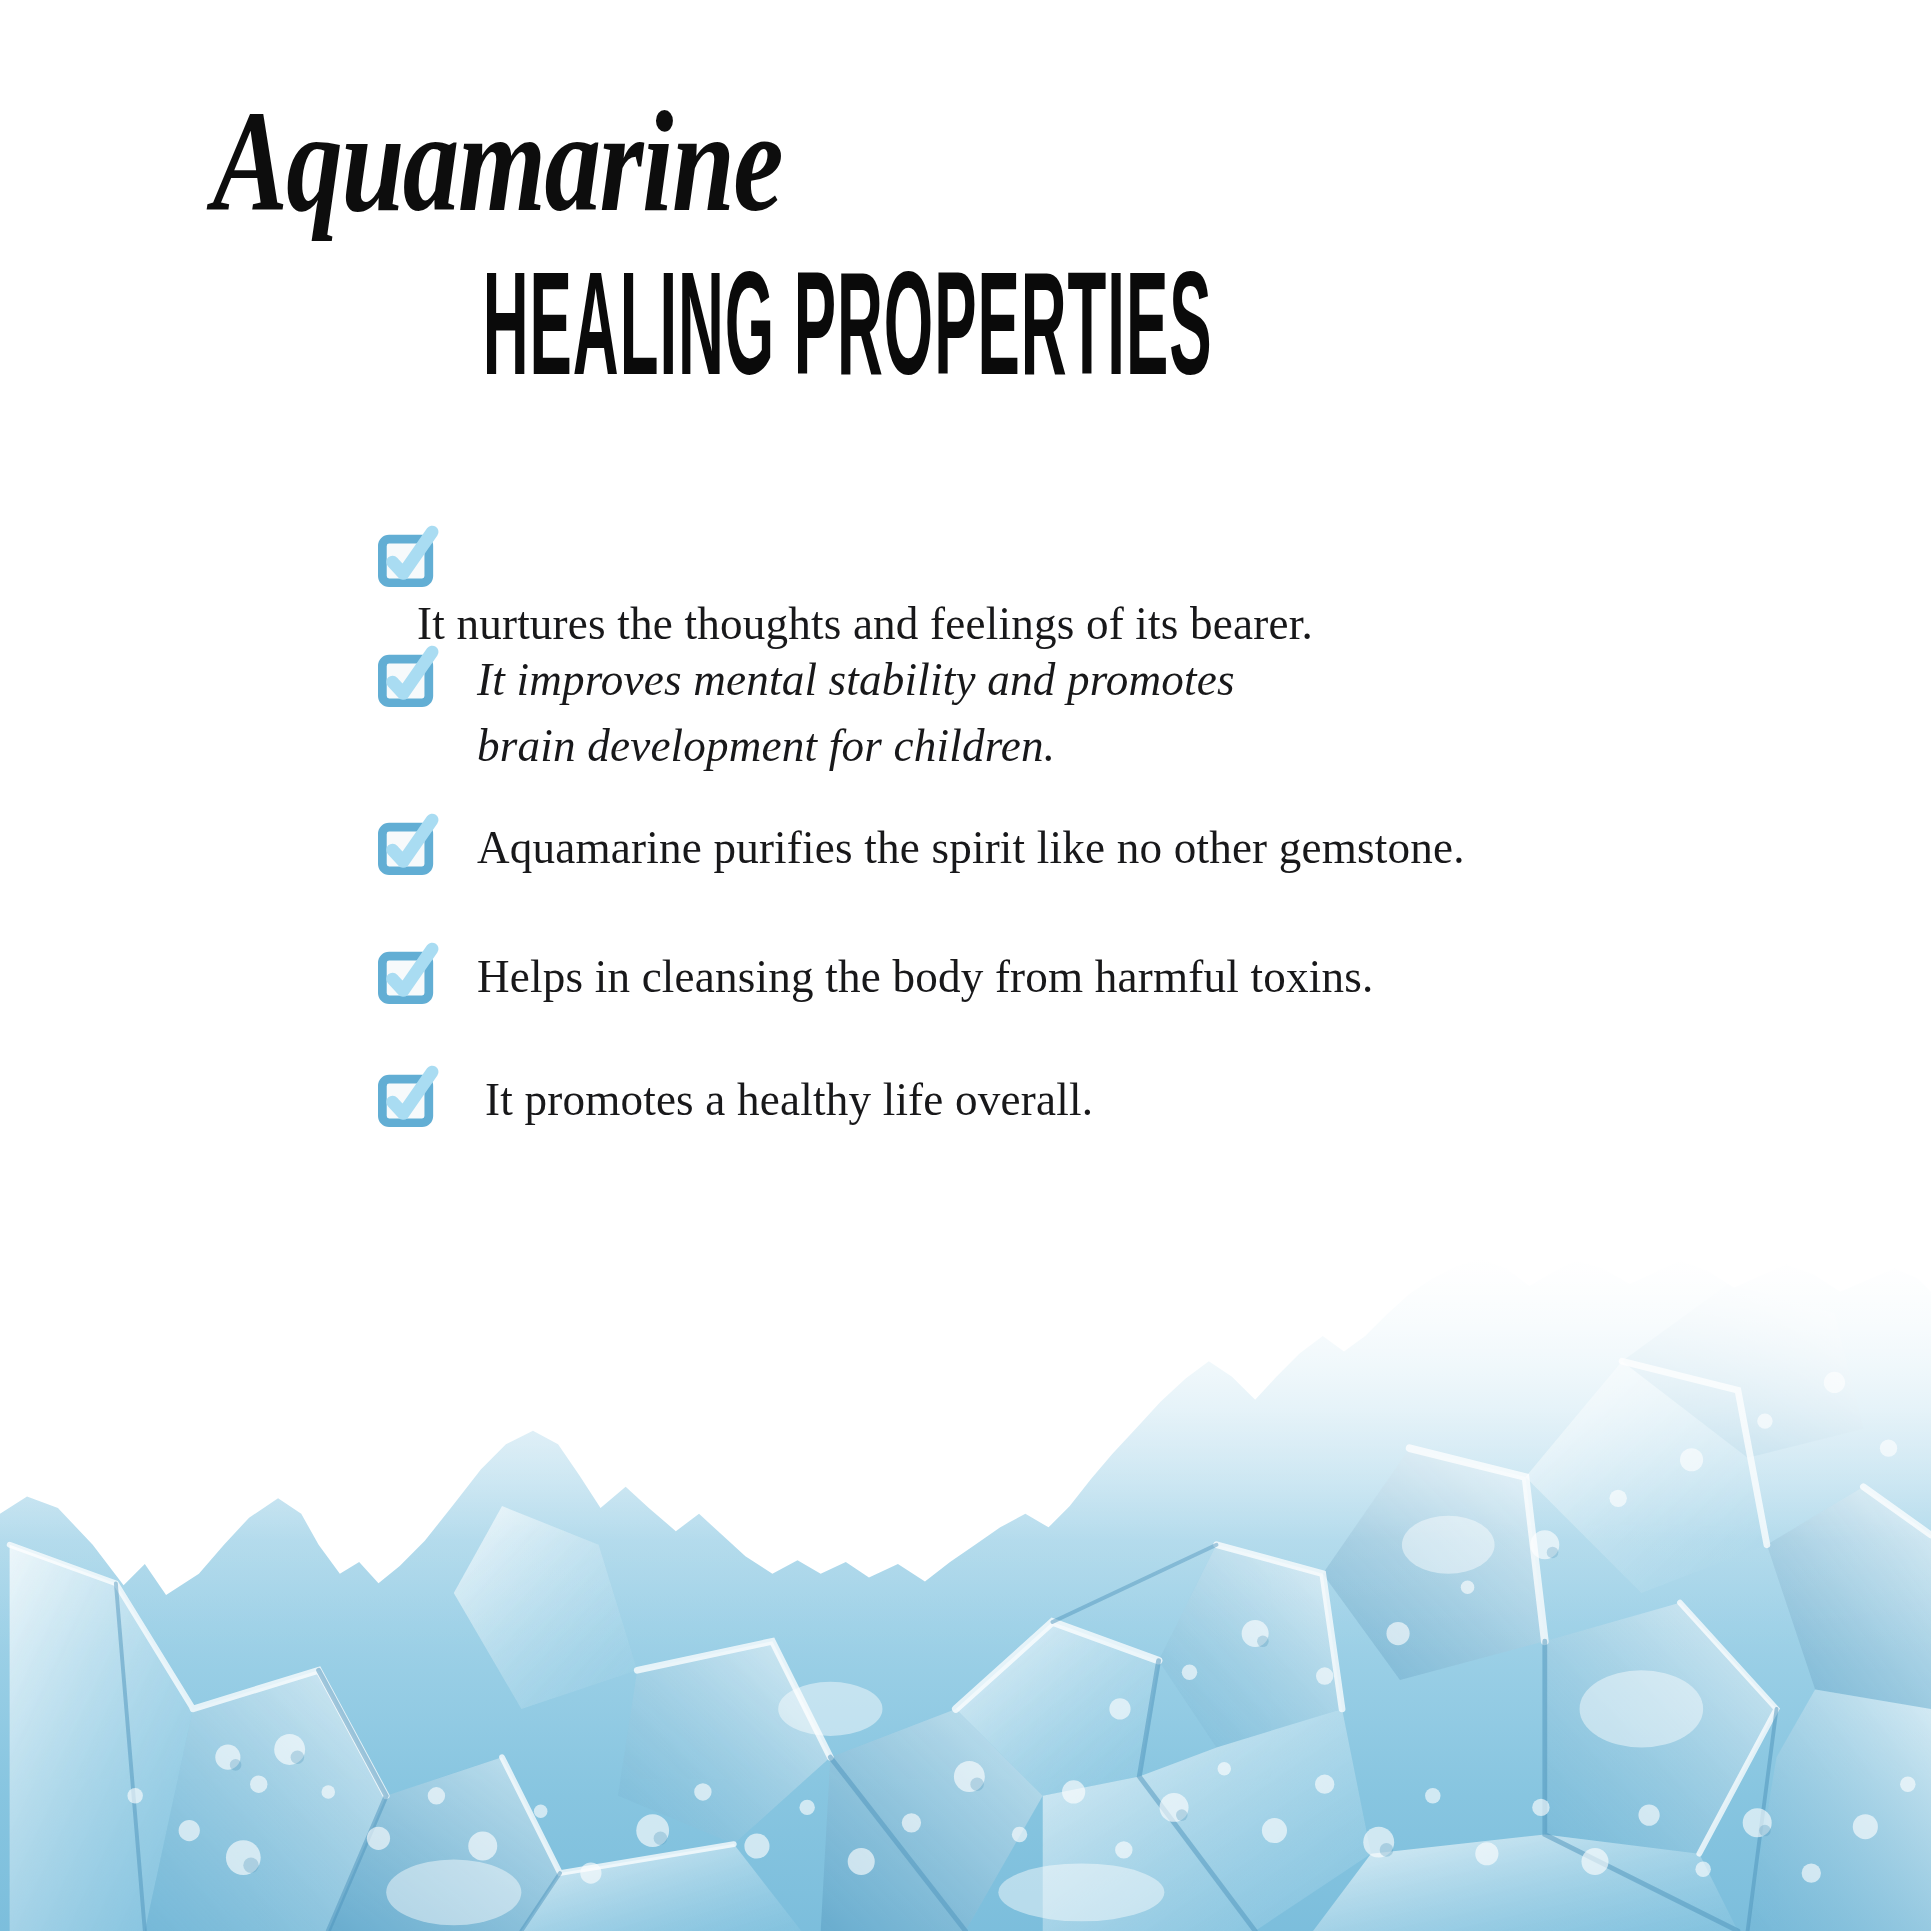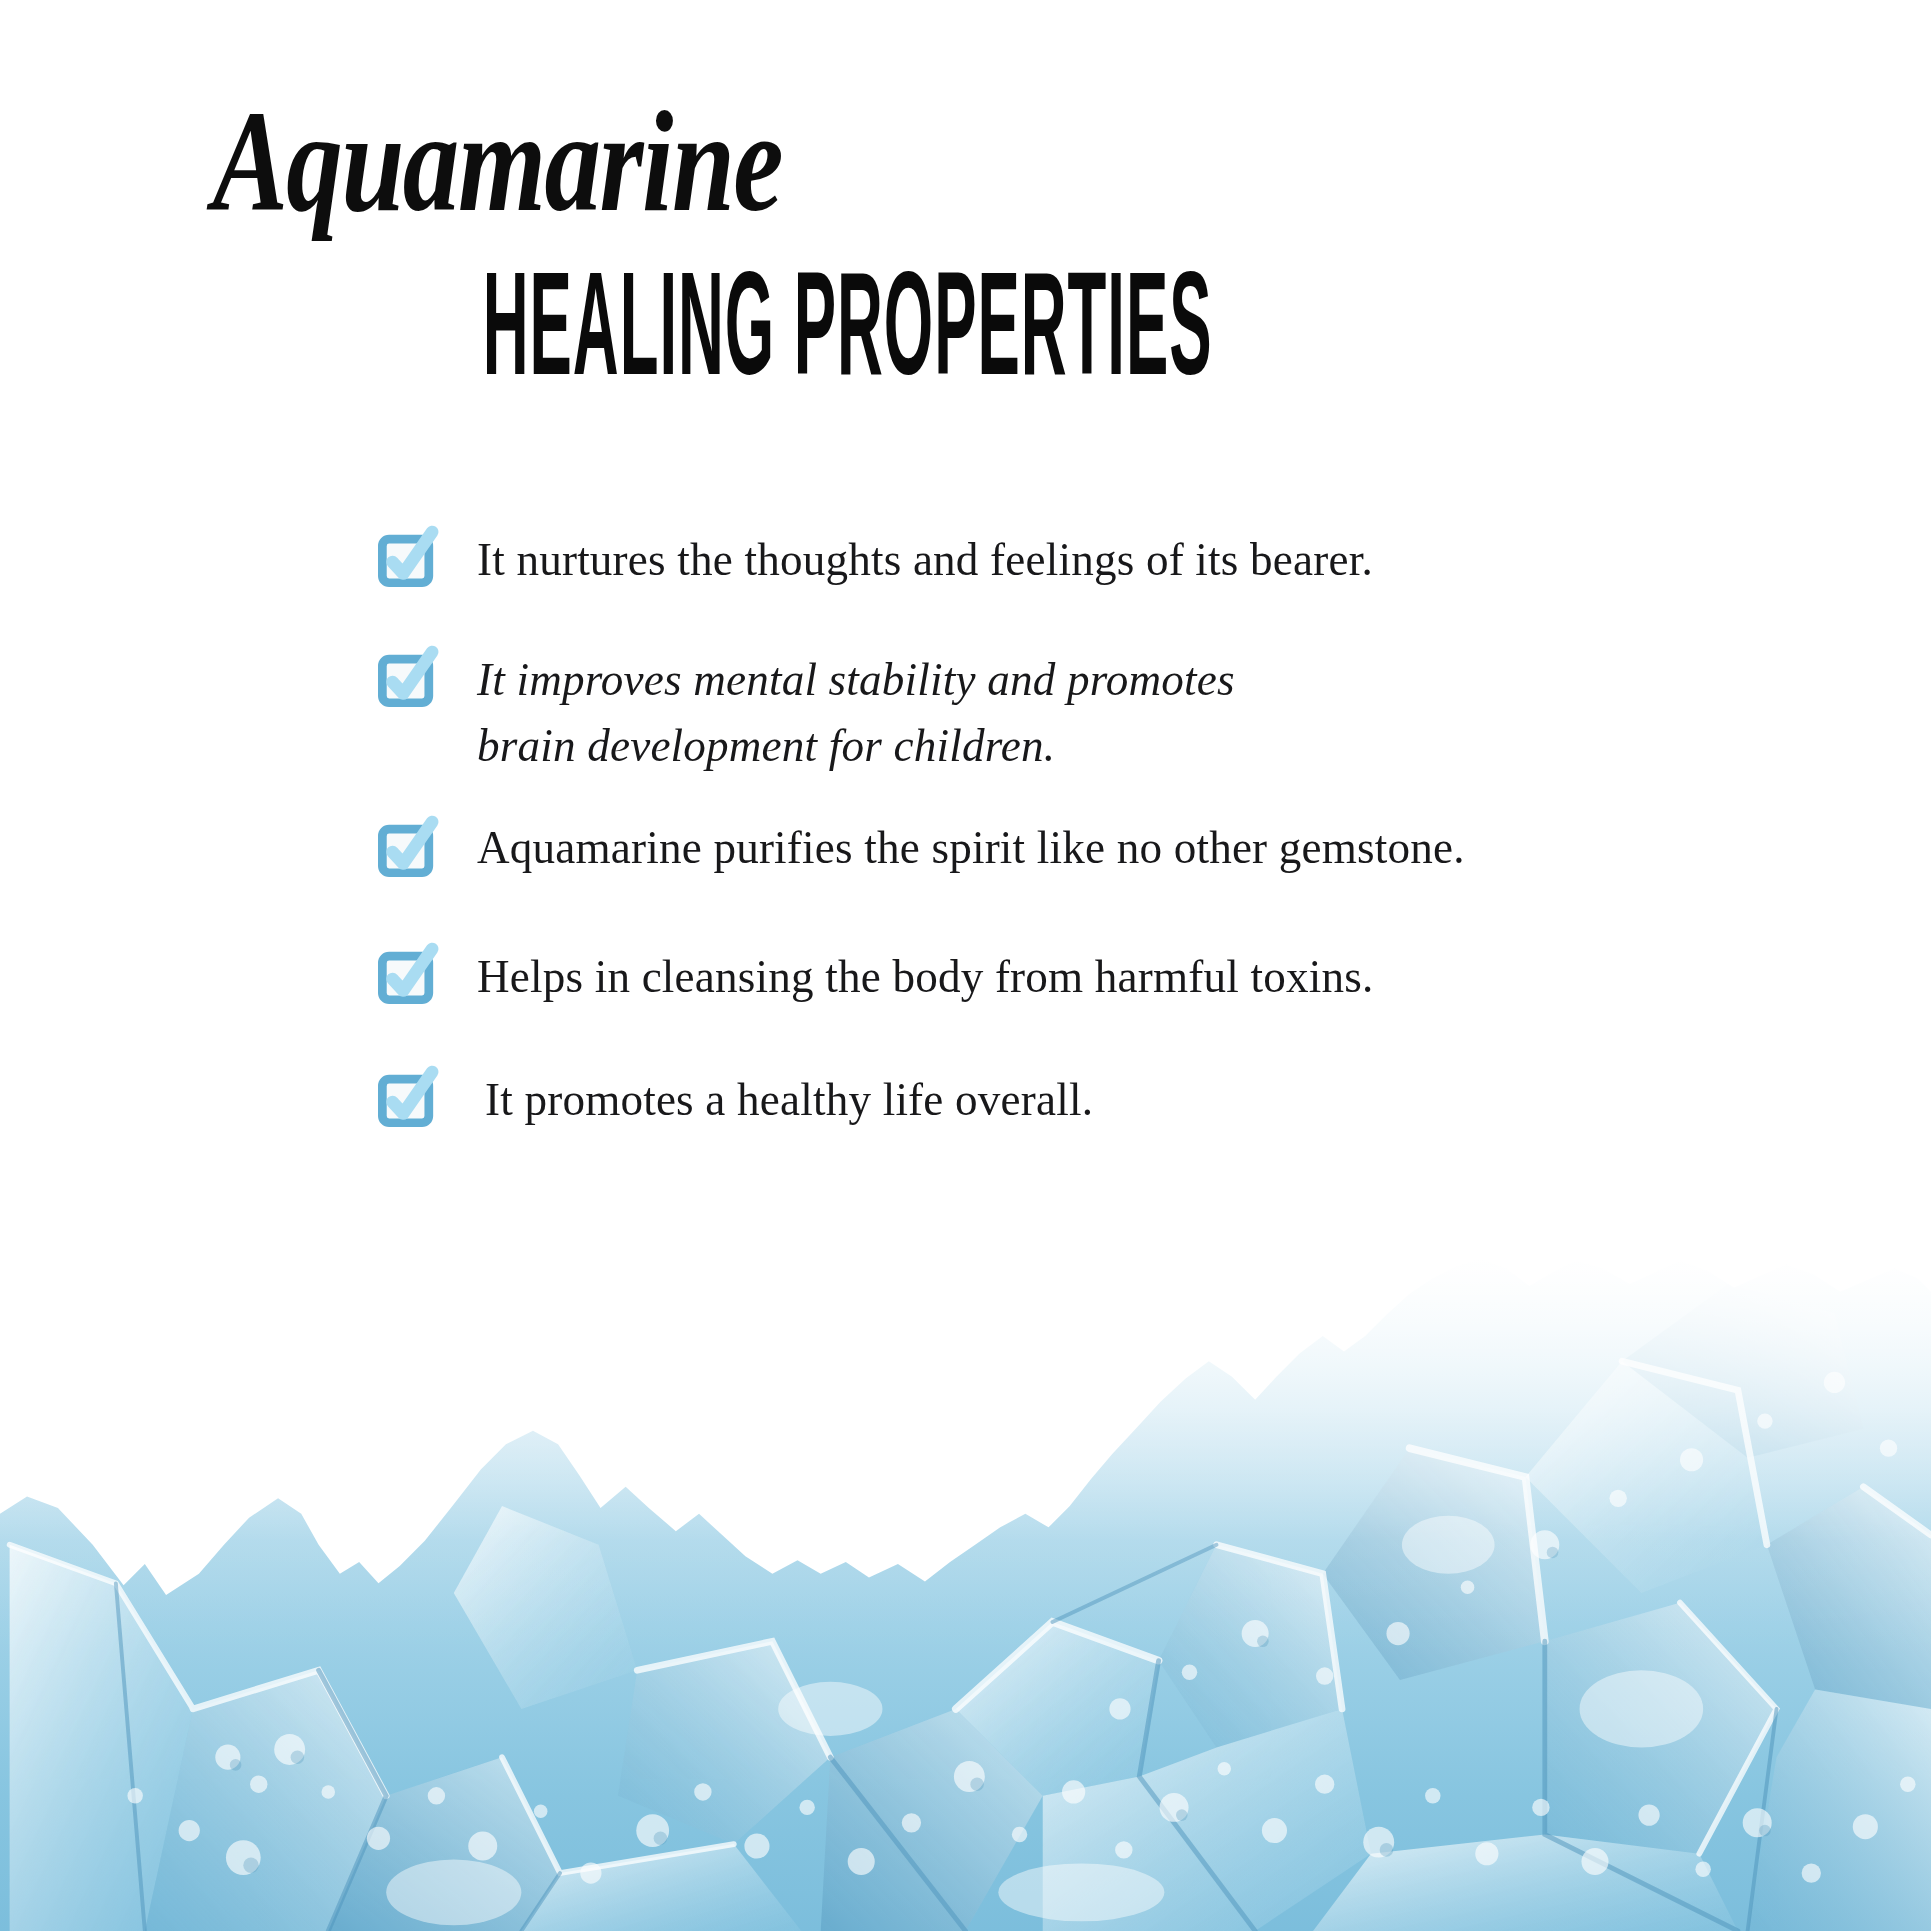--- a/index.html
+++ b/index.html
@@ -100,40 +100,40 @@
 </style>
 </head>
 <body>
 
 <div class="header">
   <h1 class="title-script">Aquamarine</h1>
   <h2 class="title-sub">HEALING PROPERTIES</h2>
 </div>
 
 <div class="list" id="list-root">
-    <div class="list-item" style="top: 0px;">
+    <div class="list-item" style="top: 0px; flex-direction: column;">
       <span class="cb-wrap">
         <svg width="60" height="60" viewBox="0 0 62 62" xmlns="http://www.w3.org/2000/svg">
           <rect x="4.5" y="9.5" width="48" height="45" rx="7" ry="7" fill="#f7fafb" stroke="#62aed4" stroke-width="9"></rect>
           <path d="M15 33 L26 45 L56 2" fill="none" stroke="#a9dcf2" stroke-width="13" stroke-linecap="round" stroke-linejoin="round"></path>
         </svg>
       </span>
       <span class="item-text">It nurtures the thoughts and feelings of its bearer.</span>
     </div>
     <div class="list-item" style="top: 120px; font-style: italic;">
       <span class="cb-wrap">
         <svg width="60" height="60" viewBox="0 0 62 62" xmlns="http://www.w3.org/2000/svg">
           <rect x="4.5" y="9.5" width="48" height="45" rx="7" ry="7" fill="#f7fafb" stroke="#62aed4" stroke-width="9"></rect>
           <path d="M15 33 L26 45 L56 2" fill="none" stroke="#a9dcf2" stroke-width="13" stroke-linecap="round" stroke-linejoin="round"></path>
         </svg>
       </span>
       <span class="item-text">It improves mental stability and promotes
 brain development for children.</span>
     </div>
-    <div class="list-item" style="top: 288px; align-items: flex-end;">
+    <div class="list-item" style="top: 288px;">
       <span class="cb-wrap">
         <svg width="60" height="60" viewBox="0 0 62 62" xmlns="http://www.w3.org/2000/svg">
           <rect x="4.5" y="9.5" width="48" height="45" rx="7" ry="7" fill="#f7fafb" stroke="#62aed4" stroke-width="9"></rect>
           <path d="M15 33 L26 45 L56 2" fill="none" stroke="#a9dcf2" stroke-width="13" stroke-linecap="round" stroke-linejoin="round"></path>
         </svg>
       </span>
       <span class="item-text">Aquamarine purifies the spirit like no other gemstone.</span>
     </div>
     <div class="list-item" style="top: 417px; justify-content: flex-end;">
       <span class="cb-wrap">

